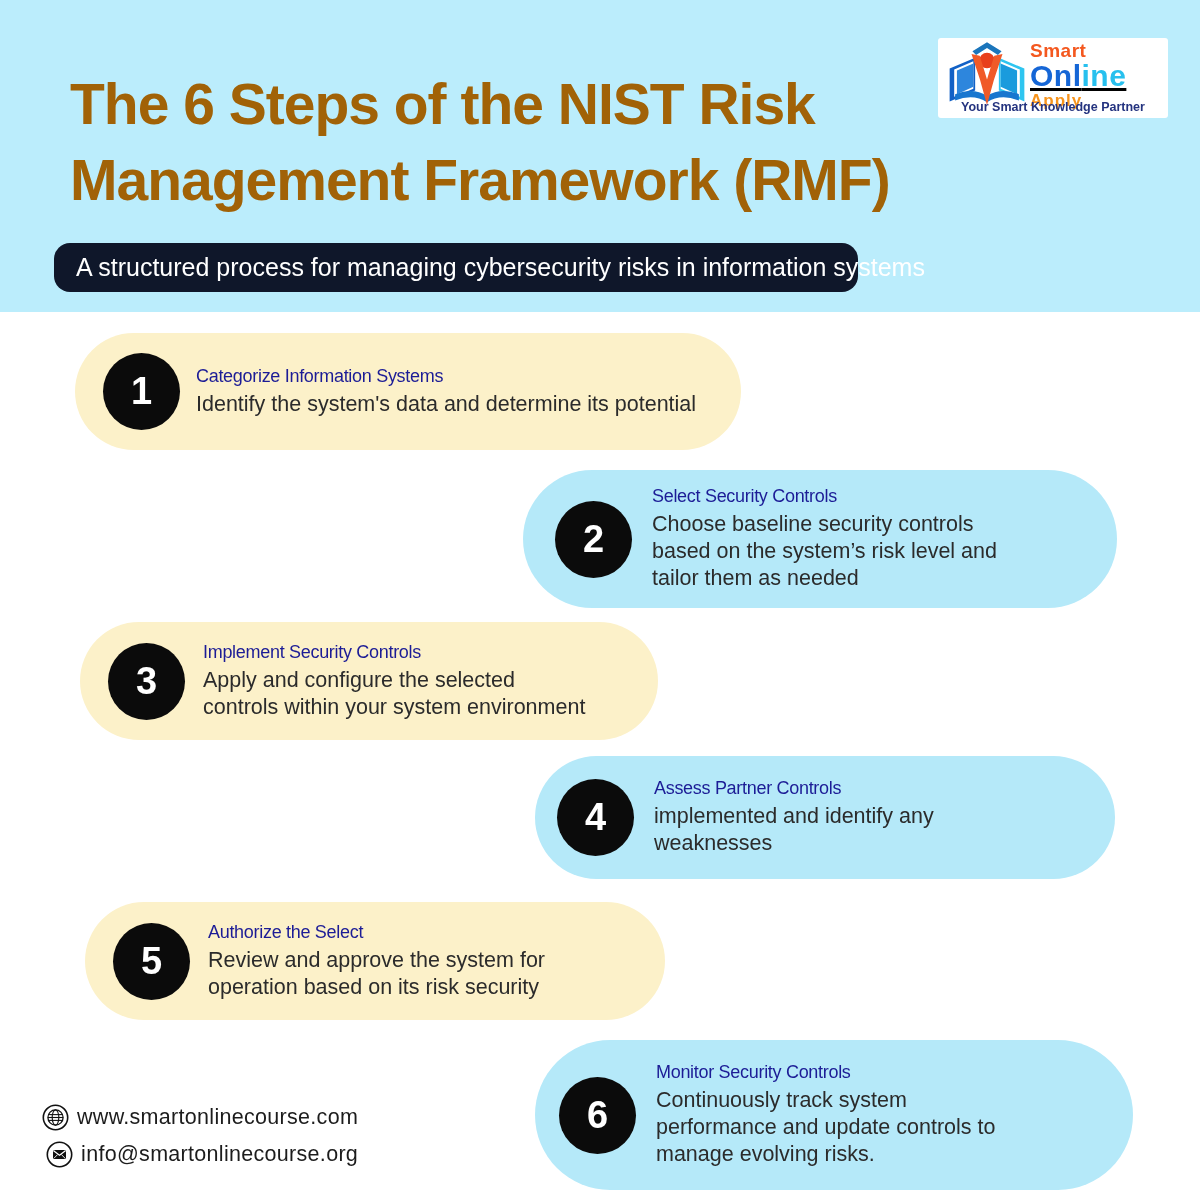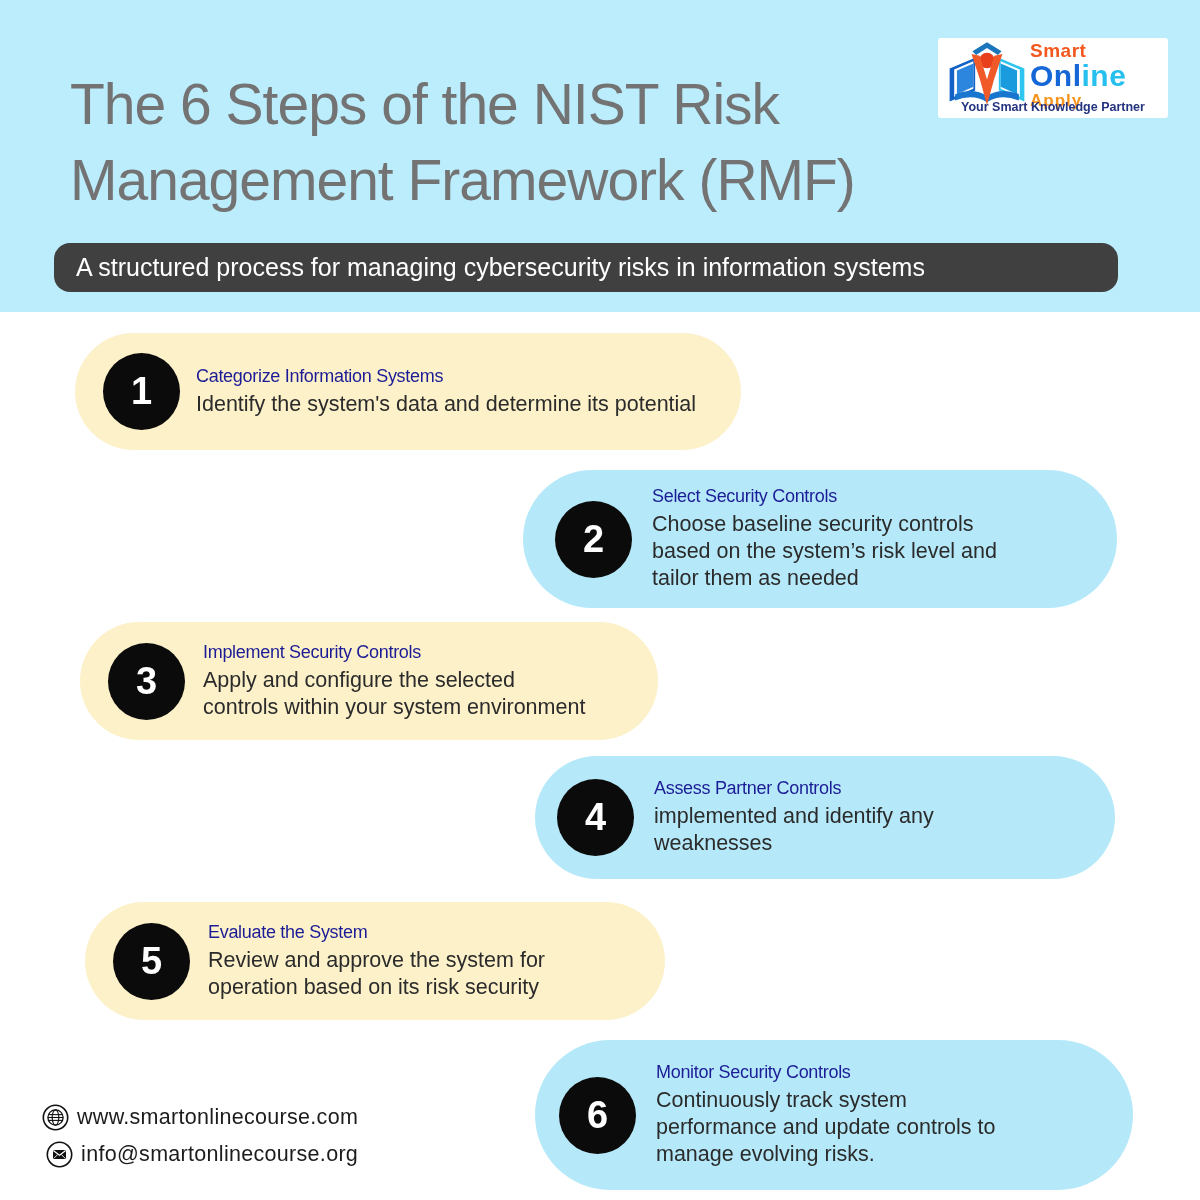--- a/index.html
+++ b/index.html
@@ -10,40 +10,40 @@
     font-family:"Liberation Sans", sans-serif;
     overflow:hidden;
   }
   
   .header {
     position:absolute; left:0; top:0; width:1200px; height:312px;
     background:#BBEDFC;
   }
   .main-title {
     position:absolute; left:70px; top:66px;
-    font-size:57px; font-weight:400; color:#737373;
+    font-size:57px; font-weight:700; color:#a16207;
     line-height:76px; letter-spacing:-1px;
   }
   .subtitle-pill {
-    position:absolute; left:54px; top:243px; width:1064px; height:49px;
-    background:#404040; border-radius:16px;
+    position:absolute; left:54px; top:243px; width:804px; height:49px;
+    background:#0f172a; border-radius:16px;
     display:flex; align-items:center; padding-left:22px;
     color:#ffffff; font-size:25px; white-space:nowrap;
   }
   
   .logo-box {
     position:absolute; left:938px; top:38px; width:230px; height:80px;
     background:#ffffff; border-radius:3px;
     overflow:hidden;
     padding-left:8px;
   }
   .logo-emblem { position:absolute; left:8px; top:2px; }
   .logo-words { position:absolute; left:92px; top:3px; line-height:1; }
   .logo-w1 { font-size:19px; font-weight:800; color:#F4581F; letter-spacing:0.5px; }
-  .logo-w2 { font-size:30px; font-weight:800; letter-spacing:0.5px; margin-top:1px; }
+  .logo-w2 { font-size:30px; font-weight:800; letter-spacing:0.5px; margin-top:1px;text-decoration:underline; }
   .logo-w2 .p1 { color:#1566D6; }
   .logo-w2 .p2 { color:#27C0EE; }
   .logo-w3 { font-size:17px; font-weight:800; color:#F7941D; letter-spacing:1px; margin-top:1px; }
   .logo-tagline {
     position:absolute; left:0; bottom:4px; width:230px; text-align:center;
     font-size:12.5px; color:#24337F; font-weight:600;
   }
   
   .card {
     position:absolute; display:flex; align-items:center;
@@ -150,21 +150,21 @@
   <div class="card-text">
     <div class="card-title">Assess Partner Controls</div>
     <div class="card-line">implemented and identify any</div>
     <div class="card-line">weaknesses</div>
   </div>
 </div>
 
 <div id="card-5" class="card yellow">
   <div class="num-circle">5</div>
   <div class="card-text">
-    <div class="card-title">Evaluate the System</div>
+    <div class="card-title">Authorize the Select</div>
     <div class="card-line">Review and approve the system for</div>
     <div class="card-line">operation based on its risk security</div>
   </div>
 </div>
 
 <div id="card-6" class="card blue">
   <div class="num-circle">6</div>
   <div class="card-text">
     <div class="card-title">Monitor Security Controls</div>
     <div class="card-line">Continuously track system</div>

